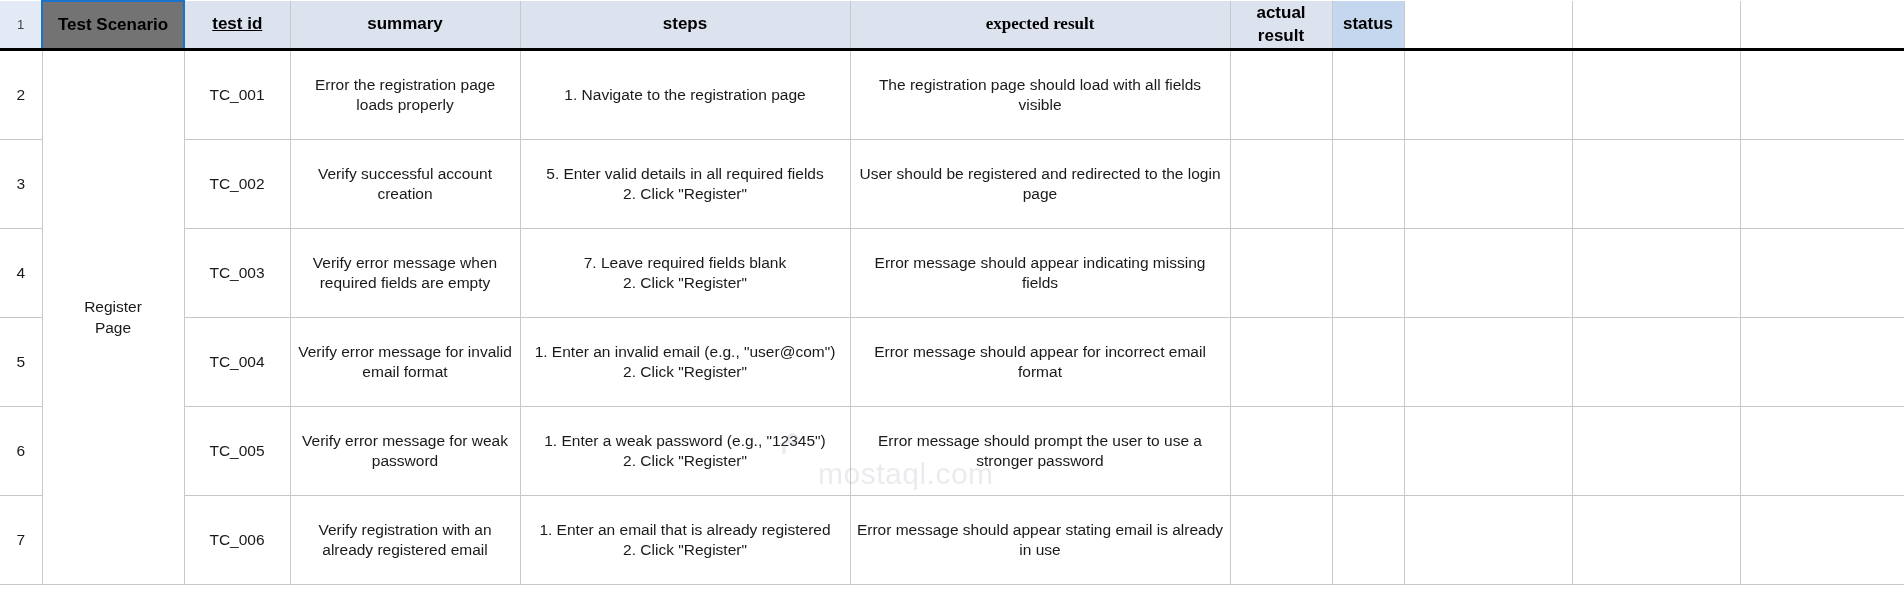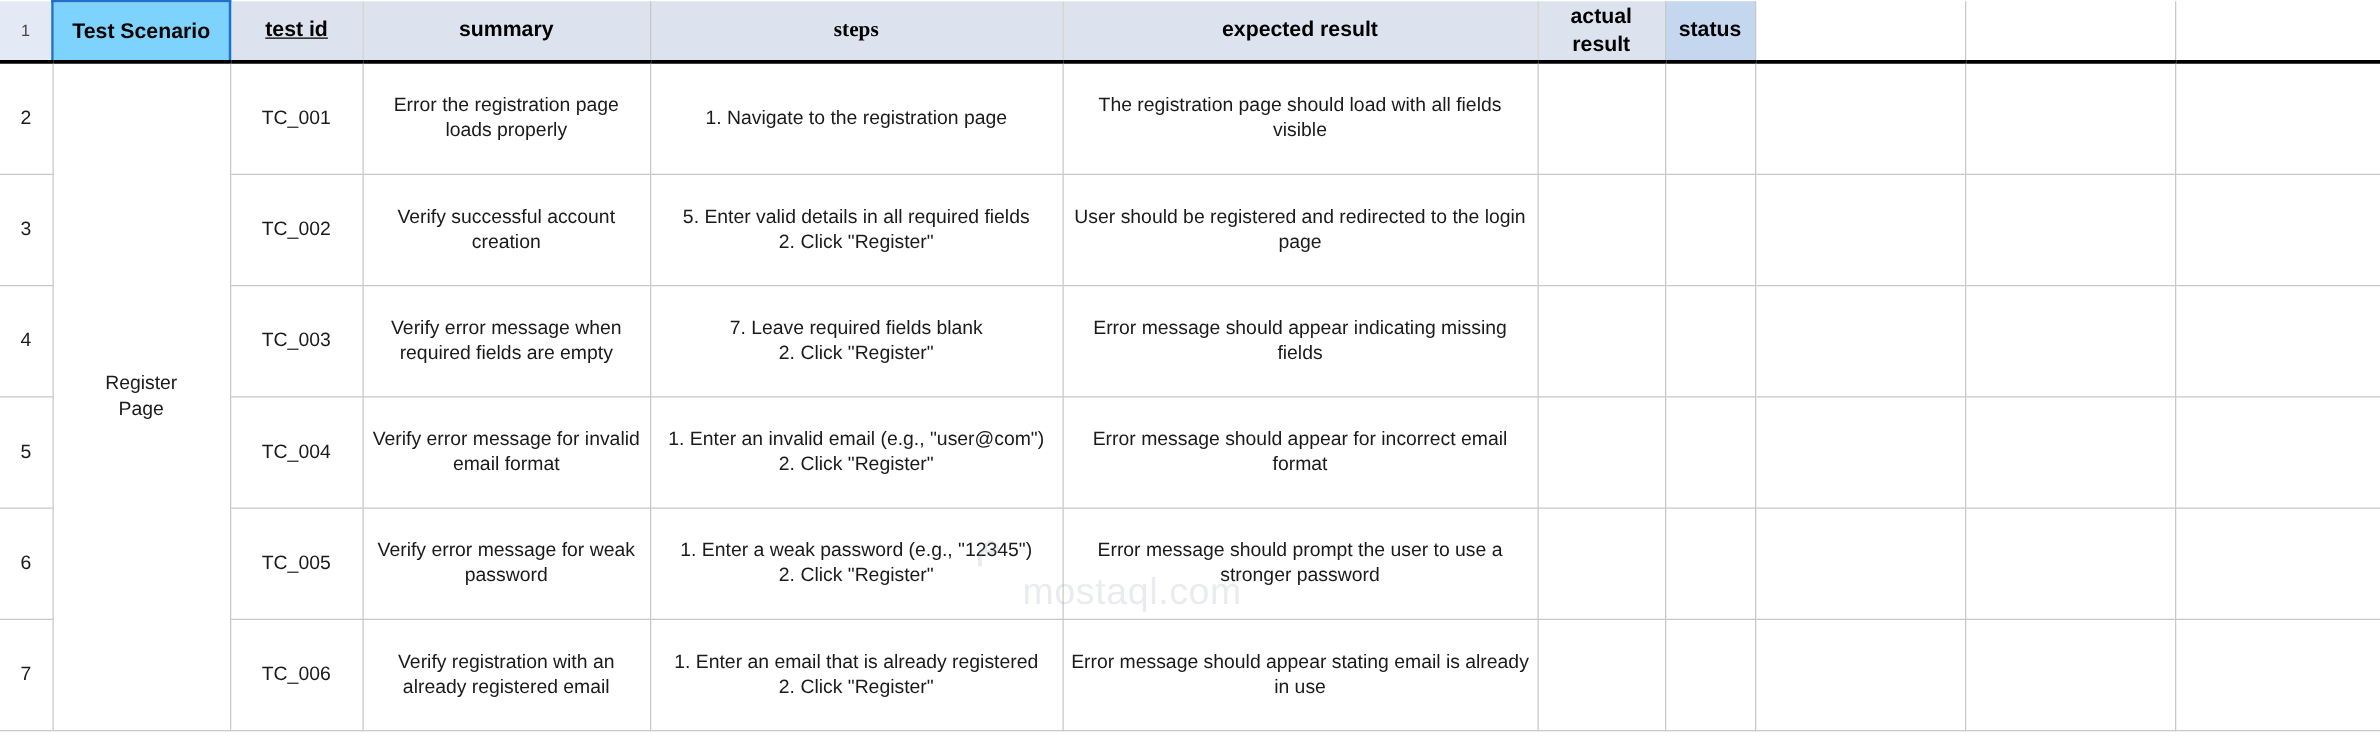--- a/index.html
+++ b/index.html
@@ -65,36 +65,36 @@
     height: 46px;
   }
   tr.header td.rownum.hdr {
     font-weight: normal;
     font-size: 13px;
     border-bottom: 3px solid #000000;
   }
   tr.header td.col-scenario {
     border: 2px solid #1a73c8;
     border-bottom: 3px solid #000000;
-    background: #7dd3fc;
+    background: #737373;
   }
   tr.header td.col-status {
     background: #c5d6ef;
   }
   tr.header td.blank {
     background: #ffffff;
     border-bottom: 3px solid #000000;
   }
 
   
   .col-scenario  { width: 142px; }
   .col-testid    { width: 106px; text-decoration: underline; }
   .col-summary   { width: 230px; }
-  .col-steps     { width: 330px; font-family: Liberation Serif, serif; }
-  .col-expected  { width: 380px; }
+  .col-steps     { width: 330px; }
+  .col-expected  { width: 380px; font-family: Liberation Serif, serif; }
   .col-actual    { width: 102px; }
   .col-status    { width: 72px; }
   .col-x1        { width: 168px; }
   .col-x2        { width: 168px; }
   .col-x3        { width: 164px; }
 
   
   td.scenario-merged {
     background: #d9d9d9;
     font-weight: normal;

